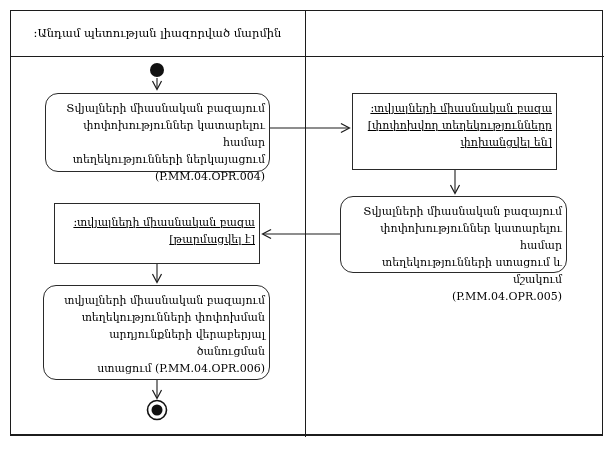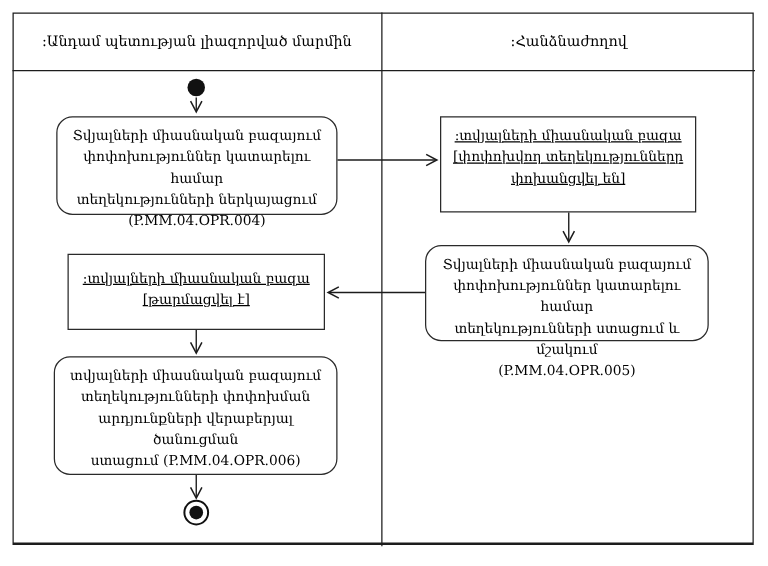--- a/index.html
+++ b/index.html
@@ -50,21 +50,21 @@
   .lane-title.right { left: 306px; width: 298px; }
 
   .node {
     position: absolute;
     box-sizing: border-box;
     border: 1px solid #2a2a2a;
     background: #ffffff;
     color: #000000;
     font-size: 11px;
     line-height: 1.55;
-    text-align: center;
+    text-align: right;
     white-space: pre-line;
     padding: 6px 4px 0 4px;
   }
   .node.action { border-radius: 13px; }
   .node.object { border-radius: 0; text-decoration: underline; }
 
   #action-opr-004 { left: 45px;  top: 93px;  width: 225px; height: 79px; }
   #object-db-transferred { left: 352px; top: 93px;  width: 205px; height: 77px; }
   #action-opr-005 { left: 340px; top: 196px; width: 227px; height: 77px; }
   #object-db-updated { left: 54px;  top: 203px; width: 206px; height: 61px; padding-top: 10px; }
@@ -81,21 +81,20 @@
 <body>
 
 <div class="canvas">
 
   <div class="frame"></div>
   <div class="lane-separator"></div>
   <div class="header-divider"></div>
 
   <div class="lane-title left">:Անդամ պետության լիազորված մարմին</div>
 
-  <div class="lane-title right">:Հանձնաժողով</div>
 
   <div id="action-opr-004" class="node action">Տվյալների միասնական բազայում
 փոփոխություններ կատարելու համար
 տեղեկությունների ներկայացում
 (P.MM.04.OPR.004)</div>
 
   <div id="object-db-transferred" class="node object">:տվյալների միասնական բազա
 [փոփոխվող տեղեկությունները
 փոխանցվել են]</div>
 

